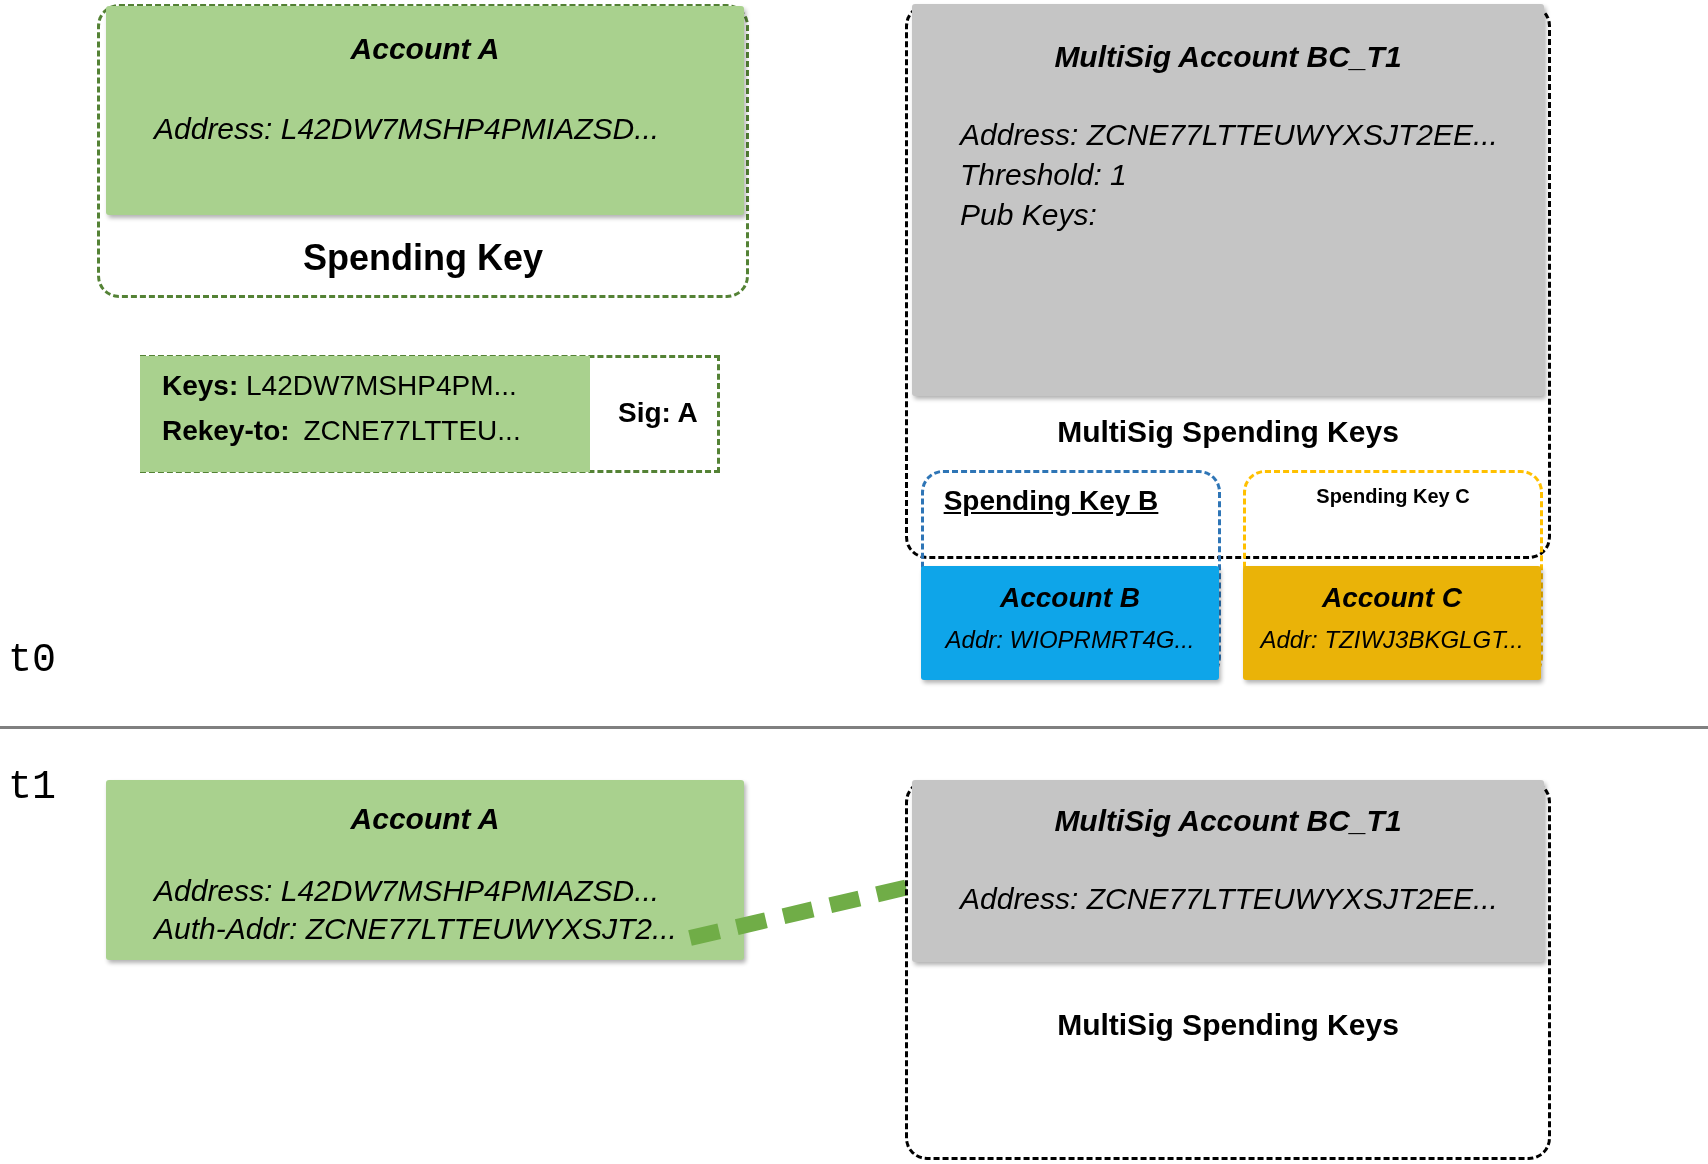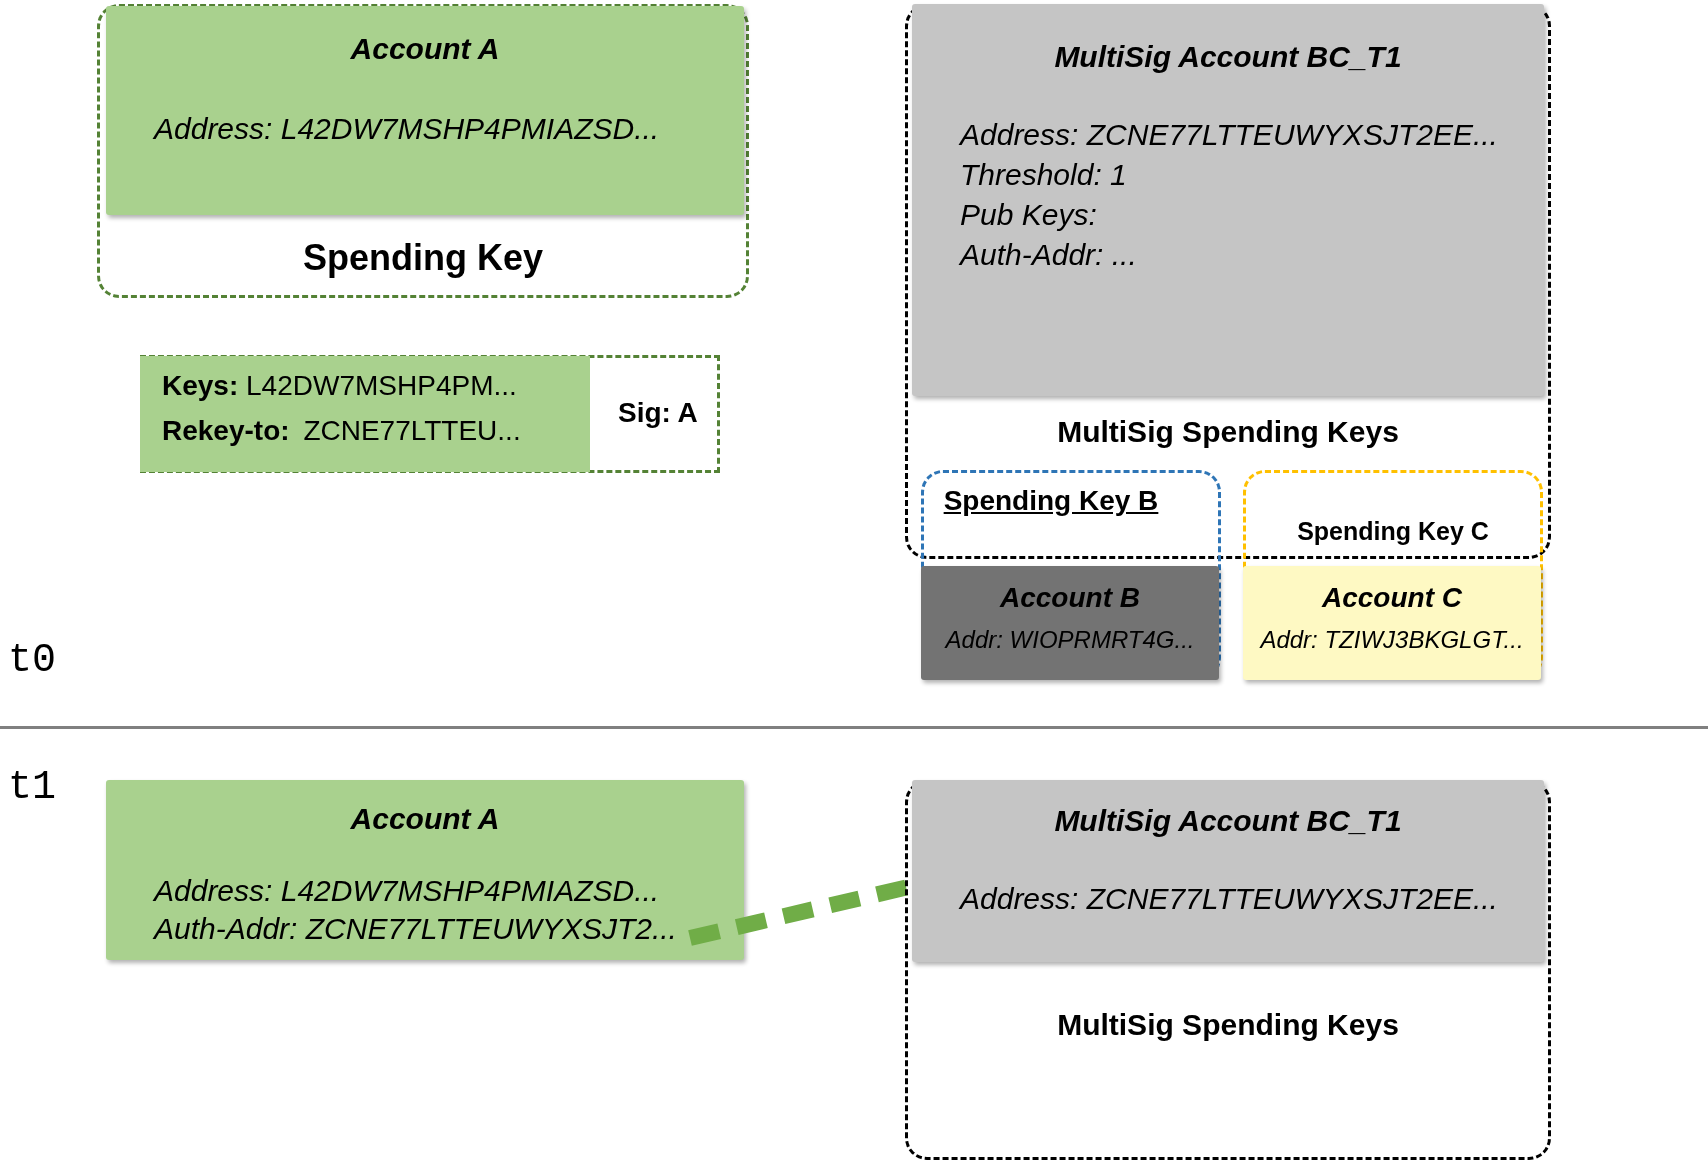--- a/index.html
+++ b/index.html
@@ -39,24 +39,24 @@
   }
 
   .green-card {
     background: linear-gradient(180deg, #aed496 0%, #a6d090 55%, #9fcb8a 100%);
     background: #a9d18e;
   }
   .grey-card {
     background: #c5c5c5;
   }
   .blue-card {
-    background: #737373;
+    background: #0ea5e9;
   }
   .orange-card {
-    background: #fef9c3;
+    background: #eab308;
   }
 
   
   .dashed {
     position: absolute;
     box-sizing: border-box;
     border-radius: 22px;
     background: transparent;
   }
   .dashed-green { border: 3px dashed #548235; }
@@ -144,28 +144,27 @@
   <div class="sig-label" style="left:618px; top:397px; font-size:28px;">Sig: A</div>
 
   <div class="dashed dashed-black" style="left:905px; top:4px; width:646px; height:555px;"></div>
   <div class="dashed-label" style="left:905px; top:415px; width:646px; font-size:30px;">MultiSig Spending Keys</div>
 
   <div class="card grey-card" style="left:912px; top:4px; width:632px; height:392px;">
     <div class="card-title" style="margin-top:36px; font-size:30px;">MultiSig Account BC_T1</div>
     <div class="card-line" style="margin-top:44px; margin-left:48px; font-size:30px;">Address: ZCNE77LTTEUWYXSJT2EE...</div>
     <div class="card-line" style="margin-top:6px; margin-left:48px; font-size:30px;">Threshold: 1</div>
     <div class="card-line" style="margin-top:6px; margin-left:48px; font-size:30px;">Pub Keys:</div>
-    <div class="card-line" style="margin-top:6px; margin-left:48px; font-size:30px;">Auth-Addr: ...</div>
   </div>
 
   <div class="dashed dashed-blue" style="left:921px; top:470px; width:300px; height:210px;"></div>
   <div class="dashed-label" style="left:901px; top:485px; width:300px; font-size:28px;text-decoration:underline;">Spending Key B</div>
 
   <div class="dashed dashed-yellow" style="left:1243px; top:470px; width:300px; height:210px;"></div>
-  <div class="dashed-label" style="left:1243px; top:485px; width:300px; font-size:25px;margin-top:32px;">Spending Key C</div>
+  <div class="dashed-label" style="left:1243px; top:485px; width:300px; font-size:20px;">Spending Key C</div>
 
   <div class="card blue-card" style="left:921px; top:566px; width:298px; height:114px;">
     <div class="card-title" style="margin-top:16px; font-size:28px;">Account B</div>
     <div class="card-line" style="margin-top:12px; text-align:center; font-size:24px;">Addr: WIOPRMRT4G...</div>
   </div>
 
   <div class="card orange-card" style="left:1243px; top:566px; width:298px; height:114px;">
     <div class="card-title" style="margin-top:16px; font-size:28px;">Account C</div>
     <div class="card-line" style="margin-top:12px; text-align:center; font-size:24px;">Addr: TZIWJ3BKGLGT...</div>
   </div>

